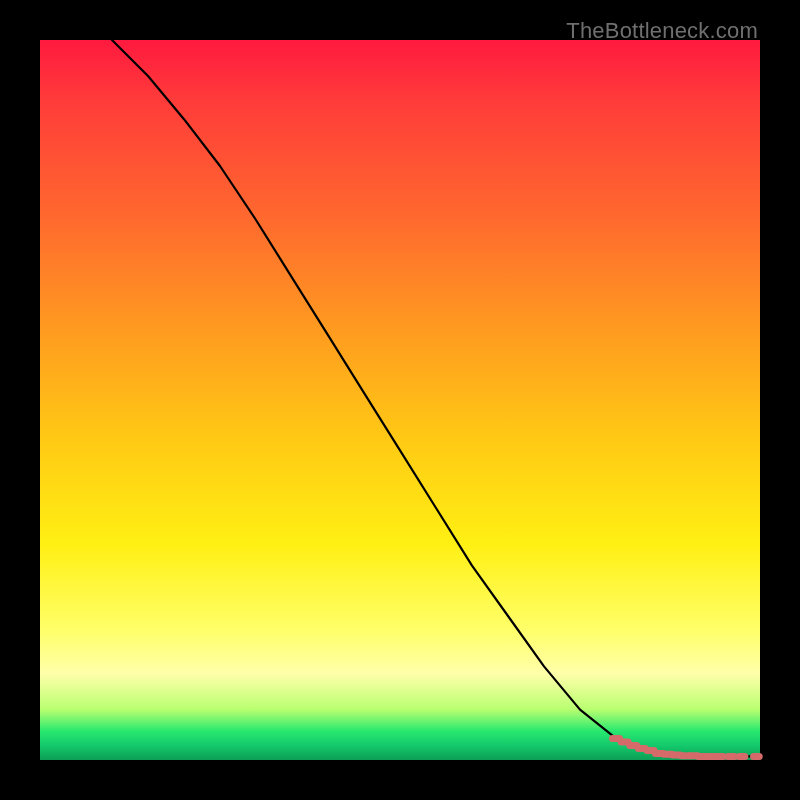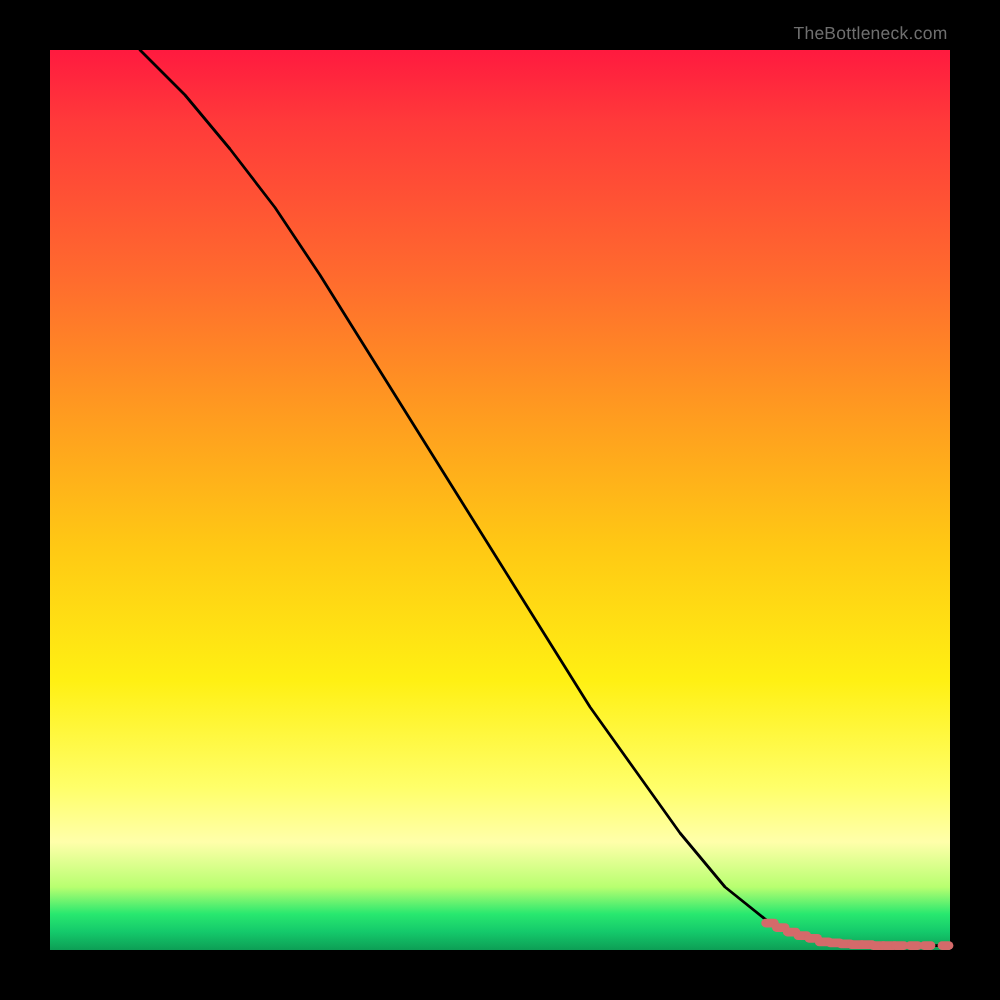--- a/index.html
+++ b/index.html
@@ -38,21 +38,21 @@
       #28e86f 96%,
       #14c96b 98%,
       #0d9e55 100%
     );
   }
   .watermark {
     position: absolute;
     top: 18px;
     right: 42px;
     color: #6f6f6f;
-    font-size: 14px;
+    font-size: 22px;
     font-weight: 500;
     letter-spacing: 0.2px;
     user-select: none;
   }
   svg.overlay {
     position: absolute;
     left: 40px;
     top: 40px;
     width: 720px;
     height: 720px;

